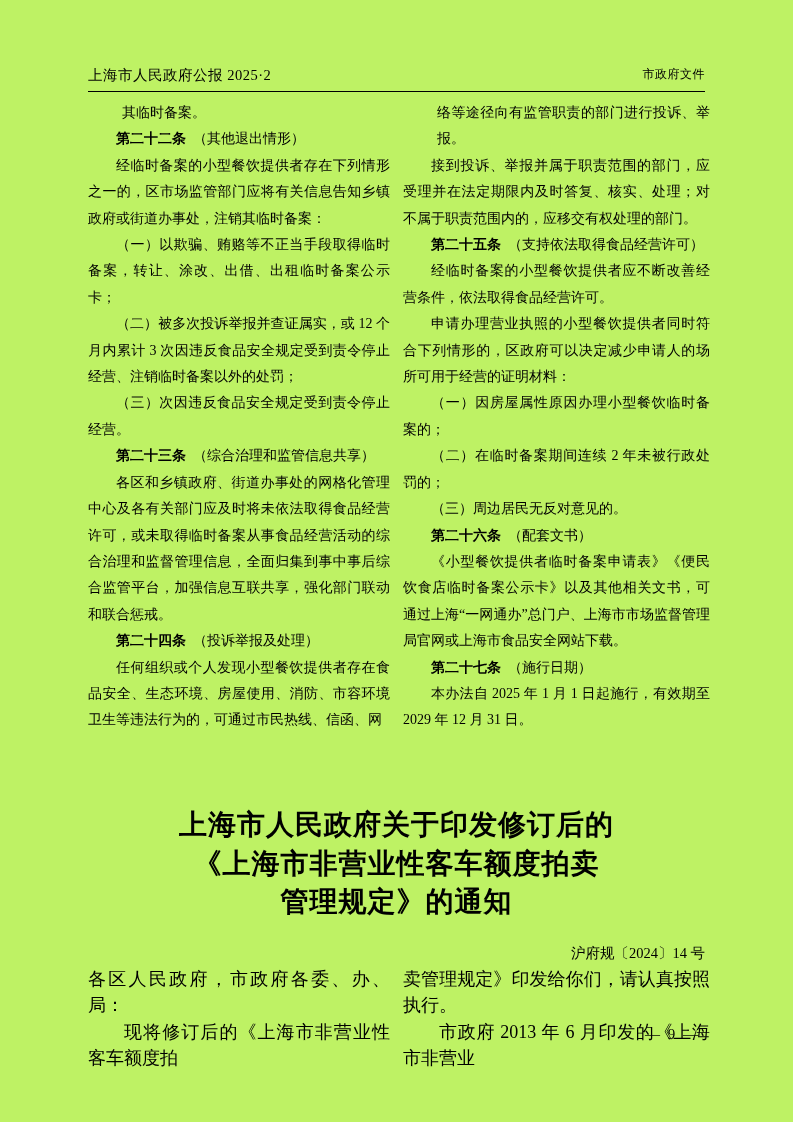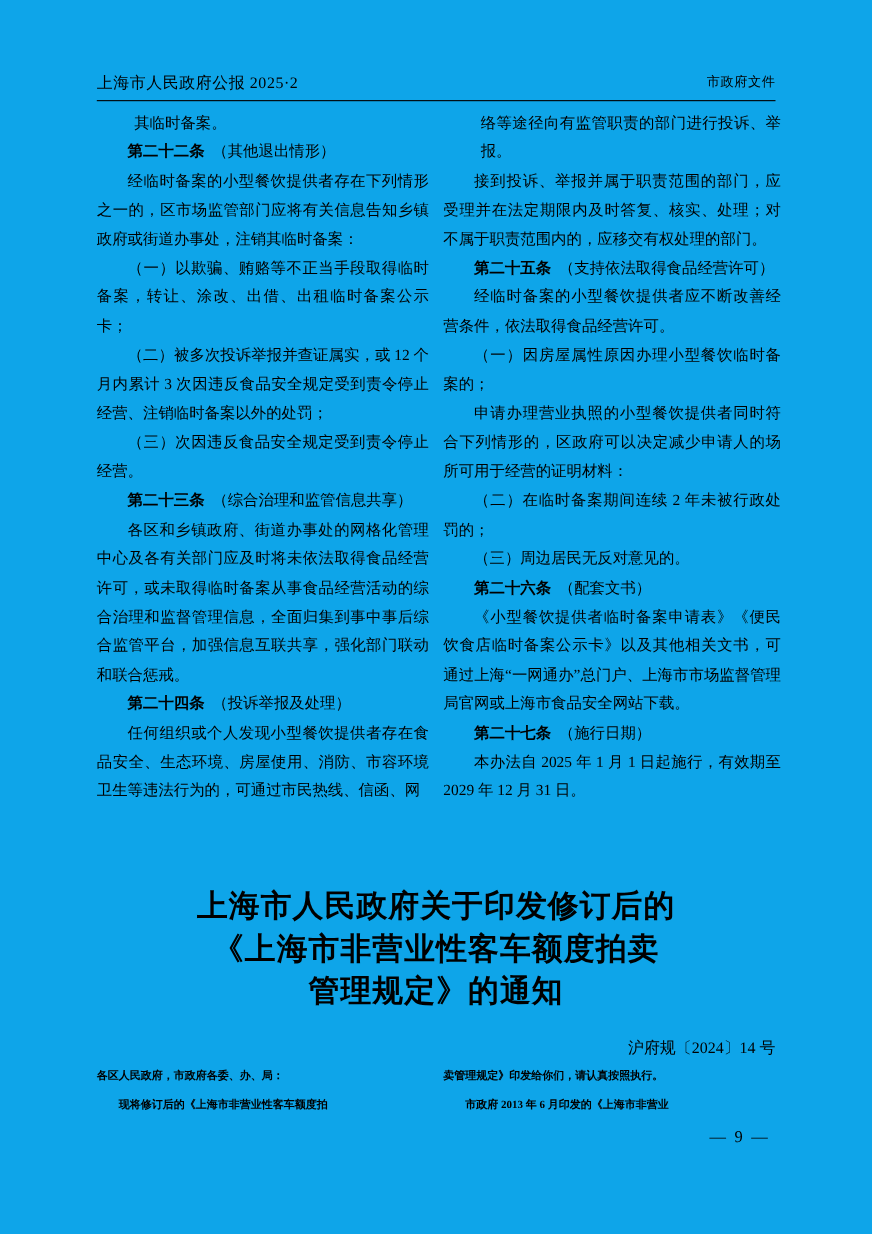--- a/index.html
+++ b/index.html
@@ -1,18 +1,18 @@
 <!DOCTYPE html>
 <html><head>
 <meta charset="utf-8">
 <style>
   html,body { margin:0; padding:0; background:#e8e8e8; }
   .page {
     position:relative; width:793px; height:1122px; margin:0 auto;
-    background:#0ea5e9; color:#000000;
+    background:#bef264; color:#000000;
     font-family:"Liberation Serif","DejaVu Serif",serif;
     overflow:hidden;
   }
   .hdr-left  { position:absolute; left:88px;  top:66px; font-size:14.5px; letter-spacing:0.5px; }
   .hdr-right { position:absolute; right:88px; top:66px; font-size:12px; letter-spacing:0.5px; }
   .hdr-rule  { position:absolute; left:88px; top:91px; width:617px; height:1px; background:#000; }
 
   .col { position:absolute; top:100px; font-size:14px; line-height:26.4px;
          text-align:justify; text-justify:inter-character; }
   .col-left  { left:88px;  width:302px; }
@@ -21,21 +21,21 @@
   .col p.cont { text-indent:0;margin-left:34px; }
   .col p.art .num { font-weight:bold; }
   .col p.art .ttl { margin-left:0.5em;font-family:Liberation Mono, monospace; }
 
   .notice-title { position:absolute; left:88px; top:806px; width:617px;
                   text-align:center; font-size:28px; font-weight:bold;
                   line-height:38.5px; letter-spacing:1px; }
   .doc-number { position:absolute; left:403px; top:941px; width:302px;
                 text-align:right; font-size:14.5px; line-height:24px; }
 
-  .bot-col { position:absolute; top:966px; font-size:10px; line-height:26.4px; text-align:justify;font-weight:bold; }
+  .bot-col { position:absolute; top:966px; font-size:18px; line-height:26.4px; text-align:justify; }
   .bot-left  { left:88px;  width:302px; }
   .bot-right { left:403px; width:307px; }
   .bot-col p { margin:0; }
   .bot-col p.ind { text-indent:2em; }
 
   .page-footer { position:absolute; left:403px; top:1024px; width:297px;
                  text-align:right; font-size:15px; line-height:20px; letter-spacing:2px; }
 </style>
 </head>
 <body>
@@ -57,22 +57,22 @@
     <p>各区和乡镇政府、街道办事处的网格化管理中心及各有关部门应及时将未依法取得食品经营许可，或未取得临时备案从事食品经营活动的综合治理和监督管理信息，全面归集到事中事后综合监管平台，加强信息互联共享，强化部门联动和联合惩戒。</p>
     <p class="art"><span class="num">第二十四条</span><span class="ttl">（投诉举报及处理）</span></p>
     <p>任何组织或个人发现小型餐饮提供者存在食品安全、生态环境、房屋使用、消防、市容环境卫生等违法行为的，可通过市民热线、信函、网</p>
   </div>
 
   <div class="col col-right">
     <p class="cont">络等途径向有监管职责的部门进行投诉、举报。</p>
     <p>接到投诉、举报并属于职责范围的部门，应受理并在法定期限内及时答复、核实、处理；对不属于职责范围内的，应移交有权处理的部门。</p>
     <p class="art"><span class="num">第二十五条</span><span class="ttl">（支持依法取得食品经营许可）</span></p>
     <p>经临时备案的小型餐饮提供者应不断改善经营条件，依法取得食品经营许可。</p>
+    <p>申请办理营业执照的小型餐饮提供者同时符合下列情形的，区政府可以决定减少申请人的场所可用于经营的证明材料：</p>
     <p>（一）因房屋属性原因办理小型餐饮临时备案的；</p>
-    <p>申请办理营业执照的小型餐饮提供者同时符合下列情形的，区政府可以决定减少申请人的场所可用于经营的证明材料：</p>
     <p>（二）在临时备案期间连续 2 年未被行政处罚的；</p>
     <p>（三）周边居民无反对意见的。</p>
     <p class="art"><span class="num">第二十六条</span><span class="ttl">（配套文书）</span></p>
     <p>《小型餐饮提供者临时备案申请表》《便民饮食店临时备案公示卡》以及其他相关文书，可通过上海“一网通办”总门户、上海市市场监督管理局官网或上海市食品安全网站下载。</p>
     <p class="art"><span class="num">第二十七条</span><span class="ttl">（施行日期）</span></p>
     <p>本办法自 2025 年 1 月 1 日起施行，有效期至 2029 年 12 月 31 日。</p>
   </div>
 
   <div class="notice-title">
     <div>上海市人民政府关于印发修订后的</div>

